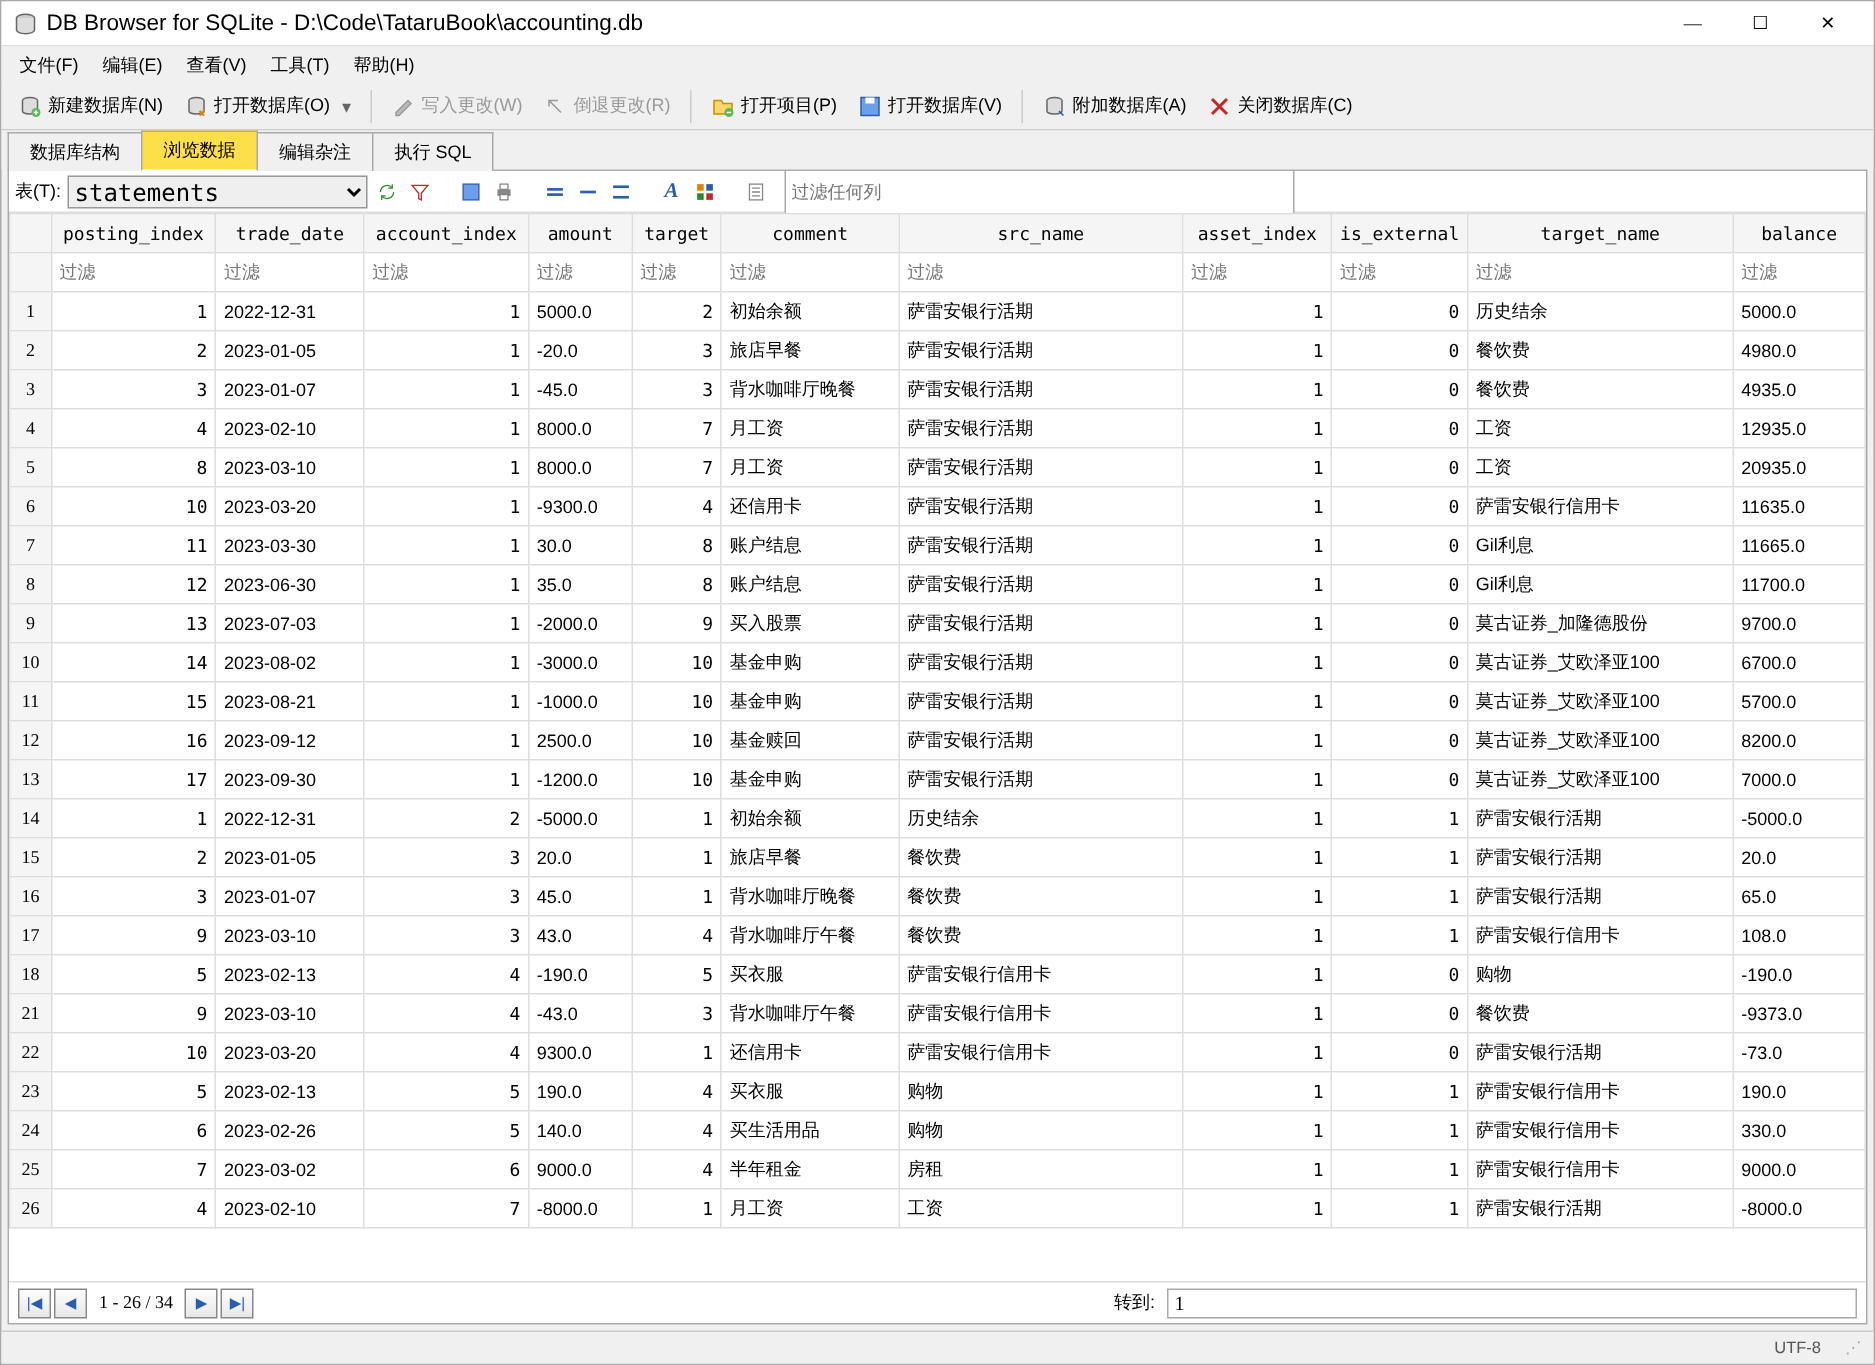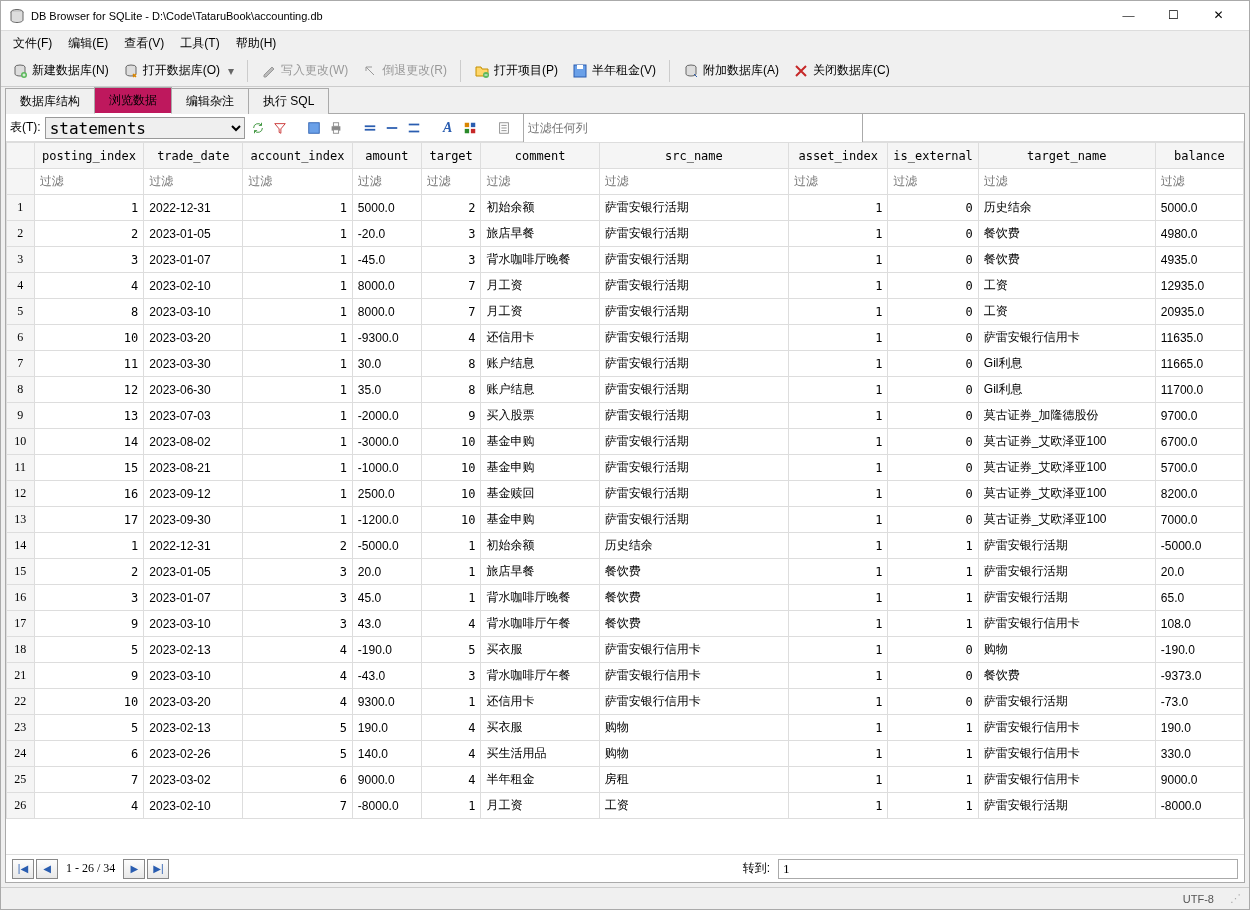--- a/index.html
+++ b/index.html
@@ -1,32 +1,32 @@
 <!DOCTYPE html>
 <html><head>
 <meta charset="utf-8">
 <style>
 * { box-sizing: border-box; margin: 0; padding: 0; }
 body { font-family: "Microsoft YaHei", "Segoe UI", sans-serif; font-size: 12px; background: #fff; color: #000; overflow: hidden; }
 .window { width: 1250px; height: 910px; border: 1px solid #aaa; display: flex; flex-direction: column; background: #f0f0f0; }
 .titlebar { height: 30px; display: flex; align-items: center; padding: 0 8px; background: #fff; border-bottom: 1px solid #ddd; }
 .titlebar .icon { width: 16px; height: 16px; margin-right: 6px; }
-.titlebar .title { flex: 1; font-size: 11px; color: #000; }
+.titlebar .title { flex: 1; font-size: 15px; color: #000; }
 .win-controls { display: flex; gap: 0; }
 .win-btn { width: 45px; height: 29px; display: flex; align-items: center; justify-content: center; cursor: default; font-family: "Segoe UI Symbol"; }
 .menubar { height: 24px; display: flex; align-items: center; padding: 0 4px; background: #f0f0f0; }
 .menu-item { padding: 3px 8px; cursor: default; }
 .toolbar { height: 32px; display: flex; align-items: center; padding: 2px 4px; background: #f0f0f0; border-bottom: 1px solid #ccc; gap: 0; }
 .tb-btn { display: flex; align-items: center; padding: 3px 6px; margin: 0 1px; border-radius: 3px; cursor: default; gap: 4px; }
 .tb-btn.disabled { color: #999; }
 .tb-sep { width: 1px; height: 22px; background: #ccc; margin: 0 6px; }
 .tb-btn .ico { width: 16px; height: 16px; display: inline-block; }
 .tabs { height: 26px; display: flex; align-items: flex-end; padding: 0 4px; background: #f0f0f0; }
 .tab { padding: 4px 14px; border: 1px solid #aaa; border-bottom: none; background: #f0f0f0; margin-right: -1px; cursor: default; position: relative; top: 1px; }
-.tab.active { background: #be185d; border-bottom: 1px solid #fff; z-index: 1; }
+.tab.active { background: #fde047; border-bottom: 1px solid #fff; z-index: 1; }
 .content { flex: 1; background: #fff; border: 1px solid #aaa; margin: 0 4px 4px 4px; display: flex; flex-direction: column; overflow: hidden; }
 .table-toolbar { height: 28px; display: flex; align-items: center; padding: 2px 4px; gap: 4px; border-bottom: 1px solid #ddd; }
 .table-toolbar select { font-family: monospace; font-size: 16px; width: 200px; height: 22px; border: 1px solid #999; }
 .tt-ico { width: 18px; height: 18px; display: inline-flex; align-items: center; justify-content: center; cursor: default; }
 .filter-any { flex: 0 0 auto; margin-left: 6px; }
 .filter-any input { width: 340px; height: 20px; border: 1px solid #aaa; padding: 18px 4px; font-size: 12px; }
 .grid-container { flex: 1; overflow: auto; background: #fff; }
 table.grid { border-collapse: collapse; width: 100%; font-family: Consolas, monospace; font-size: 12px; }
 table.grid th, table.grid td { border: 1px solid #ddd; padding: 3px 5px; height: 26px; white-space: nowrap; overflow: hidden; text-overflow: ellipsis; }
 table.grid thead th { background: #f5f5f5; font-weight: normal; text-align: center; font-family: Consolas, monospace; }
@@ -120,21 +120,21 @@
             <circle cx="12" cy="12" r="3" fill="#5cb85c"></circle>
             <path d="M10.5 12h3" stroke="#fff"></path>
           </svg></span>
       <span>打开项目(P)</span>
     </div>
     <div class="tb-btn">
       <span class="ico"><svg viewBox="0 0 16 16">
             <rect x="2" y="2" width="12" height="12" fill="#6aa0e8" stroke="#2a5db0"></rect>
             <rect x="5" y="2" width="6" height="4" fill="#fff"></rect>
           </svg></span>
-      <span>半年租金(V)</span>
+      <span>打开数据库(V)</span>
     </div>
     <div class="tb-sep"></div>
     <div class="tb-btn">
       <span class="ico"><svg viewBox="0 0 16 16">
             <ellipse cx="8" cy="4" rx="5" ry="2" class="db-body"></ellipse>
             <path d="M3 4v7c0 1.1 2.2 2 5 2s5-.9 5-2V4" class="db-body"></path>
             <path d="M11 11l3 3" stroke="#2a5db0"></path>
           </svg></span>
       <span>附加数据库(A)</span>
     </div>

